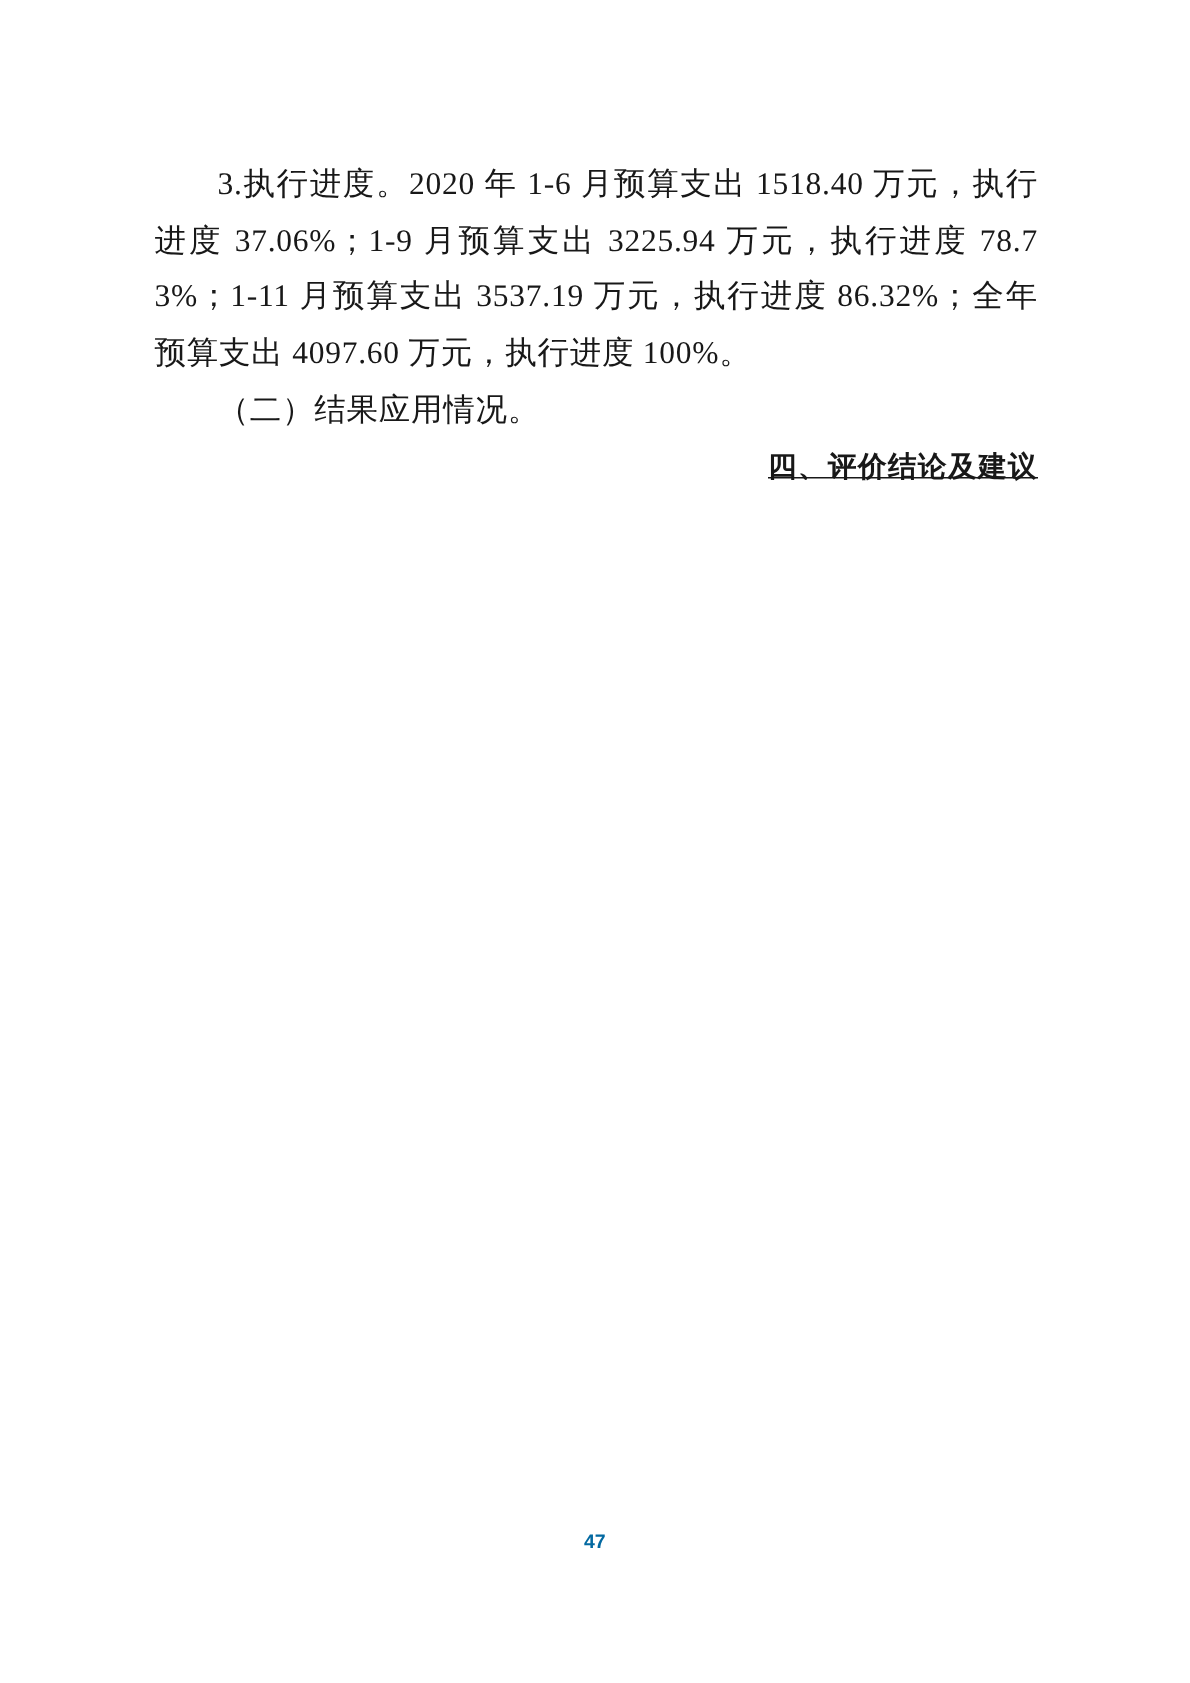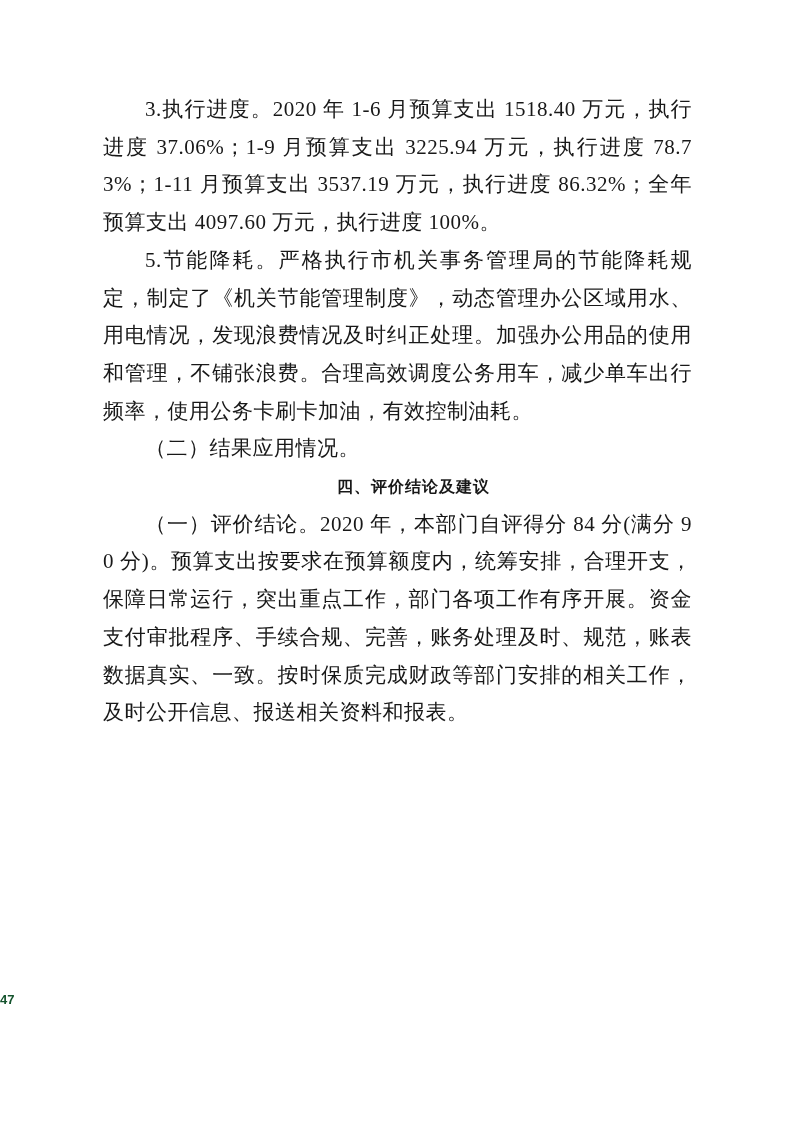--- a/index.html
+++ b/index.html
@@ -12,57 +12,56 @@
     width: 793px;
     height: 1122px;
     background: #ffffff;
     overflow: hidden;
     font-family: "Liberation Serif", serif;
     color: #181818;
   }
   .content {
     position: absolute;
     left: 103px;
-    top: 91px;
+    top: 104px;
     width: 589px;
   }
   .content p {
     margin: 0;
     font-size: 21px;
     line-height: 37.7px;
     text-align: justify;
     text-justify: inter-ideograph;
     text-indent: 2em;
     letter-spacing: 0.5px;
     word-break: break-all;
   }
   .content p.section-heading {
     font-family: "Liberation Sans", sans-serif;
     font-weight: 700;
-    font-size: 16px;
+    font-size: 19px;
     letter-spacing: 1px;
-    text-align: center;
+    text-align: right;
+    text-decoration: underline;
   }
   .page-number {
     position: absolute;
     left: 0;
-    top: 992px;
+    top: 1020px;
     width: 100%;
-    text-align: left;
+    text-align: center;
     font-family: "Liberation Sans", sans-serif;
     font-size: 13px;
     font-weight: 700;
-    color: #14532d;
+    color: #0369a1;
   }
 </style>
 </head>
 <body>
 
 <div class="page">
   <div class="content">
     <p>3.执行进度。2020 年 1-6 月预算支出 1518.40 万元，执行进度 37.06%；1-9 月预算支出 3225.94 万元，执行进度 78.73%；1-11 月预算支出 3537.19 万元，执行进度 86.32%；全年预算支出 4097.60 万元，执行进度 100%。</p>
-    <p>5.节能降耗。严格执行市机关事务管理局的节能降耗规定，制定了《机关节能管理制度》，动态管理办公区域用水、用电情况，发现浪费情况及时纠正处理。加强办公用品的使用和管理，不铺张浪费。合理高效调度公务用车，减少单车出行频率，使用公务卡刷卡加油，有效控制油耗。</p>
     <p>（二）结果应用情况。</p>
     <p class="section-heading">四、评价结论及建议</p>
-    <p>（一）评价结论。2020 年，本部门自评得分 84 分(满分 90 分)。预算支出按要求在预算额度内，统筹安排，合理开支，保障日常运行，突出重点工作，部门各项工作有序开展。资金支付审批程序、手续合规、完善，账务处理及时、规范，账表数据真实、一致。按时保质完成财政等部门安排的相关工作，及时公开信息、报送相关资料和报表。</p>
   </div>
   <div class="page-number">47</div>
 </div>
 
 </body></html>

